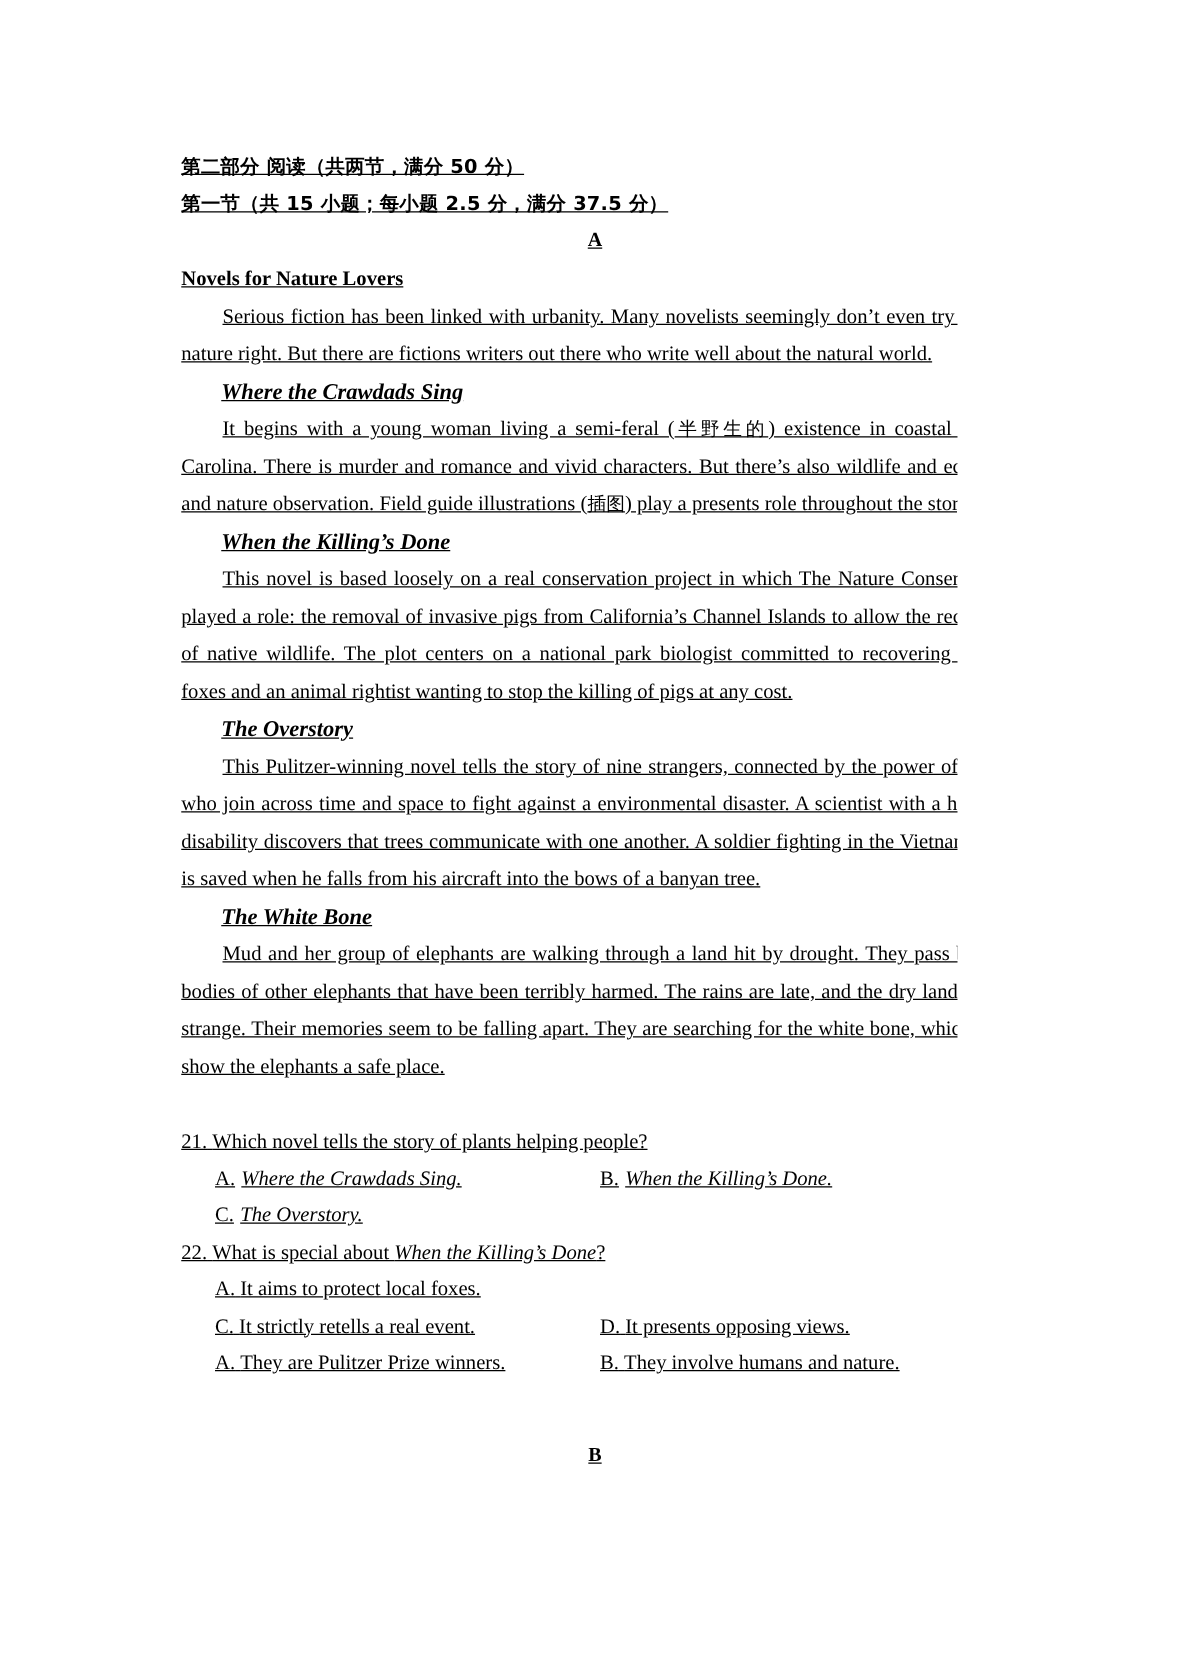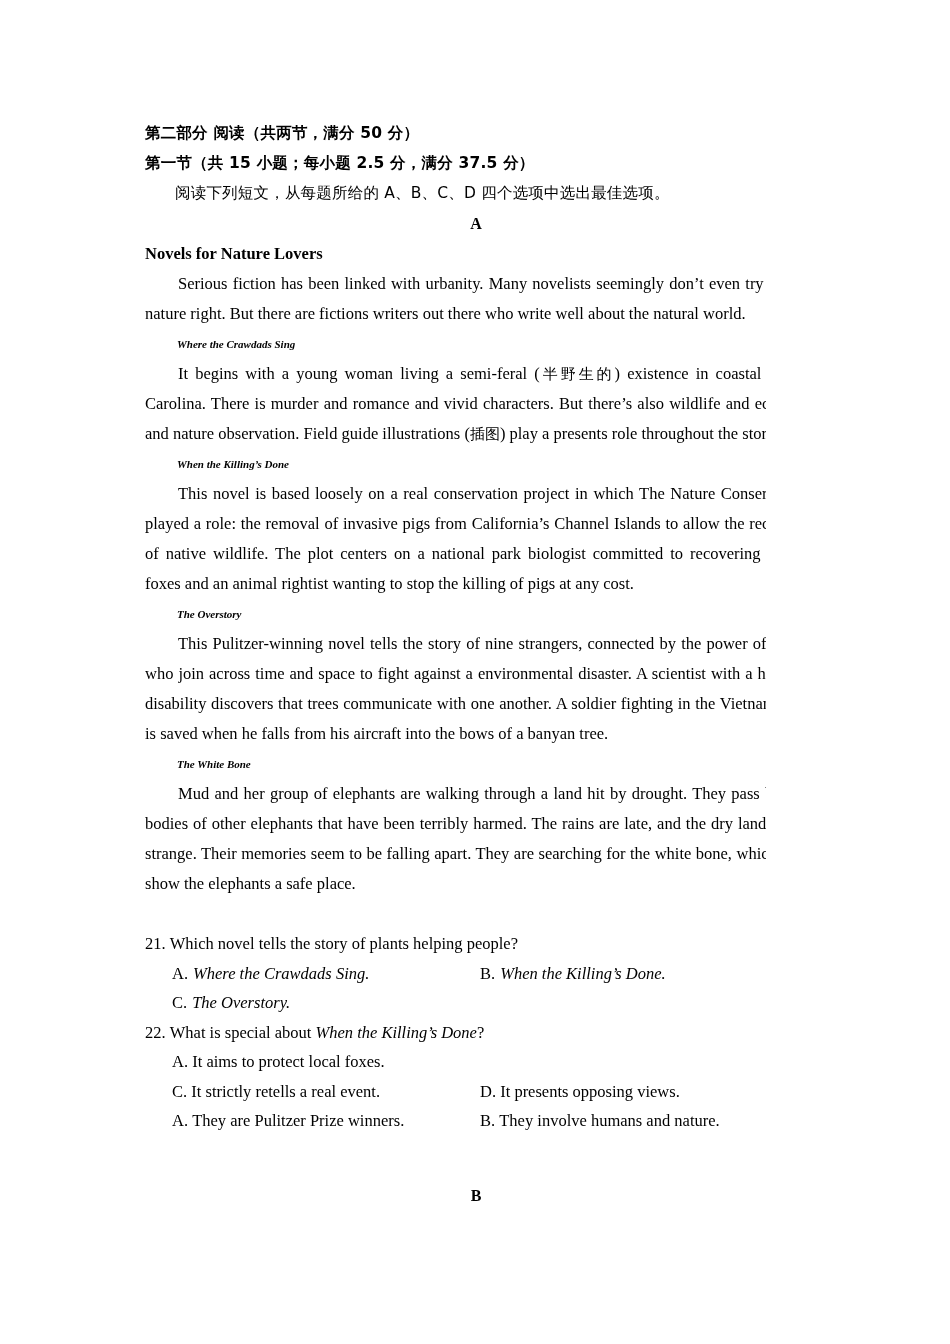--- a/index.html
+++ b/index.html
@@ -14,20 +14,21 @@
     color: #000000;
     -webkit-font-smoothing: antialiased;
   }
   .page {
     position: relative;
     width: 766px;
     height: 1344px;
     box-sizing: border-box;
     padding: 118px 143px 0 145px;
     overflow: hidden;
+    text-decoration: underline;
   }
   .content {
     width: 662px;
   }
 
   
   .cn-head {
     font-family: "DejaVu Sans", "Liberation Sans", sans-serif;
     font-weight: bold;
     font-size: 15.5px;
@@ -67,21 +68,21 @@
     text-justify: inter-word;
     text-indent: 33px;
     hyphens: none;
   }
   p.para:last-line { text-align: left; }
 
   .booktitle {
     margin: 0;
     font-weight: bold;
     font-style: italic;
-    font-size: 11px;
+    font-size: 18px;
     line-height: 30px;
     text-indent: 32px;
   }
 
   .cn-gloss {
     font-family: "DejaVu Sans", "Liberation Sans", sans-serif;
     font-size: 15px;
   }
 
   .gap { height: 30px; }
@@ -122,21 +123,20 @@
   }
 </style>
 </head>
 <body>
 
 <div class="page">
   <div class="content">
 
     <div class="cn-head">第二部分 阅读（共两节，满分 50 分）</div>
     <div class="cn-head">第一节（共 15 小题；每小题 2.5 分，满分 37.5 分）</div>
-    <div class="cn-instruction">阅读下列短文，从每题所给的 A、B、C、D 四个选项中选出最佳选项。</div>
 
     <div class="center-bold">A</div>
     <div class="passage-title">Novels for Nature Lovers</div>
 
     <p class="para">Serious fiction has been linked with urbanity. Many novelists seemingly don’t even try to get nature right. But there are fictions writers out there who write well about the natural world.</p>
 
     <p class="booktitle">Where the Crawdads Sing</p>
     <p class="para"><span>It begins with a young woman living a semi-feral (</span><span class="cn-gloss">半野生的</span><span>) existence in coastal North Carolina. There is murder and romance and vivid characters. But there’s also wildlife and ecology and nature observation. Field guide illustrations (</span><span class="cn-gloss">插图</span><span>) play a presents role throughout the story.</span></p>
 
     <p class="booktitle">When the Killing’s Done</p>

